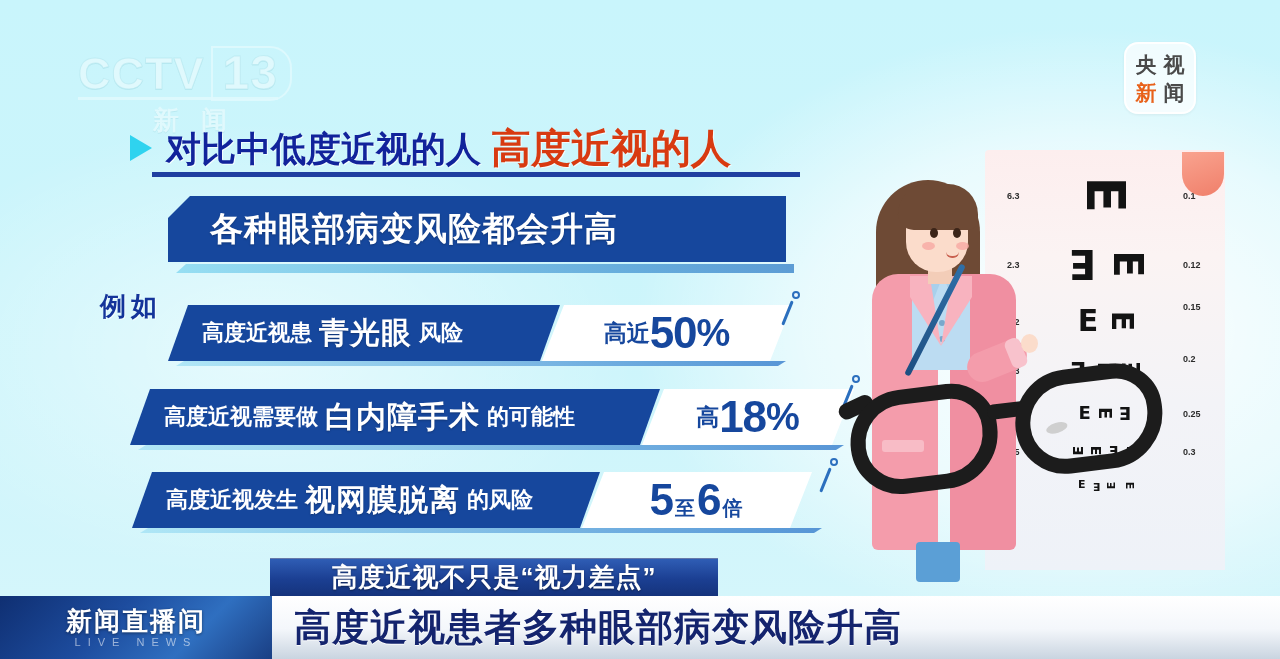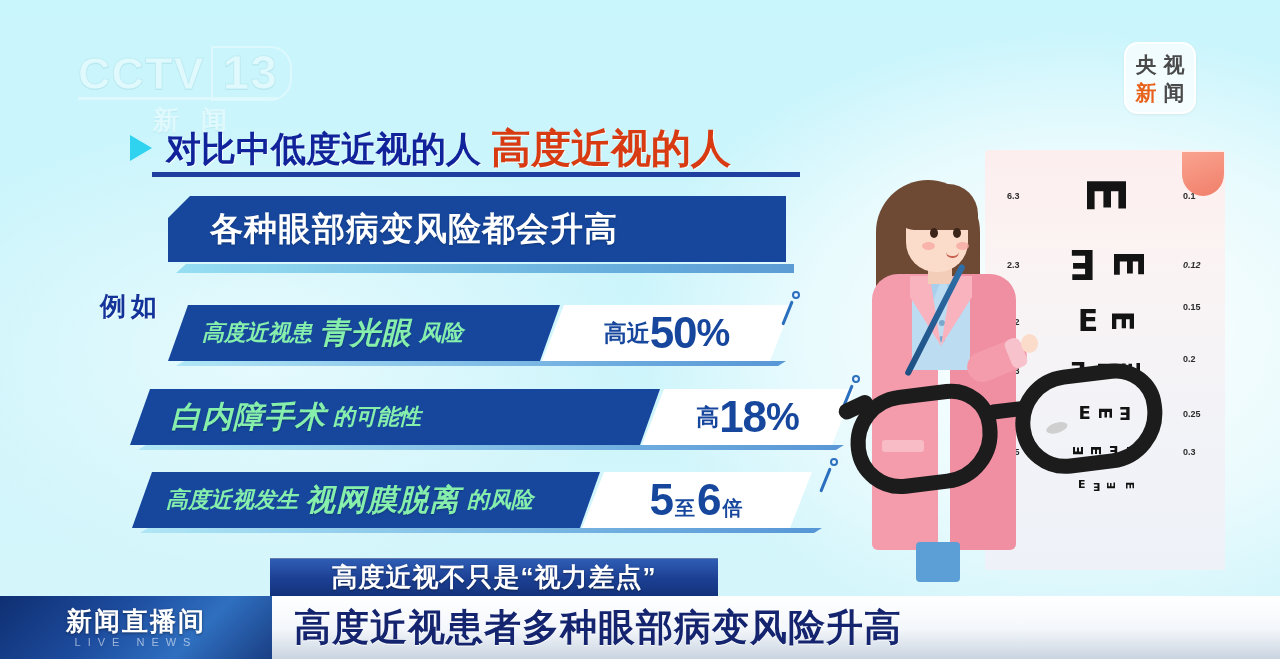--- a/index.html
+++ b/index.html
@@ -120,21 +120,21 @@
     letter-spacing:5px;
     text-shadow:1px 1px 0 rgba(255,255,255,.65);
   }
 
   
   .stat-row{ position:absolute; height:56px; display:flex; align-items:stretch; }
   .stat-left{
     background:#16479d;
     clip-path:polygon(20px 0, 100% 0, calc(100% - 20px) 100%, 0 100%);
     display:flex; align-items:center; padding:0 34px 0 34px;
-    color:#86efac; white-space:nowrap;font-style:italic;
+    color:#ffffff; white-space:nowrap;
   }
   .stat-left .t-sm{ font-size:22px; font-weight:bold; letter-spacing:0px; }
   .stat-left .t-lg{ font-size:30px; font-weight:bold; margin:12px 7px; letter-spacing:1px;
                     text-shadow:0 1px 2px rgba(0,0,0,.25); }
   .stat-right{
     background:#ffffff;
     clip-path:polygon(22px 0, 100% 0, calc(100% - 22px) 100%, 0 100%);
     display:flex; align-items:center; justify-content:center;
     padding:0 26px; margin-left:-18px;
     white-space:nowrap;
@@ -402,20 +402,21 @@
       <span class="v-lg">50</span>
       <span class="v-pct">%</span>
     </div>
   </div>
   <div class="stat-underline" id="ul-1"></div>
   <div class="tick" style="left:786px; top:300px;"></div>
   <div class="tick-dot" style="left:792px; top:291px;"></div>
 
   <div class="stat-row" id="row-2">
     <div class="stat-left">
+      <span class="t-sm">高度近视需要做</span>
       <span class="t-lg">白内障手术</span>
       <span class="t-sm">的可能性</span>
     </div>
     <div class="stat-right">
       <span class="v-sm">高</span>
       <span class="v-lg">18</span>
       <span class="v-pct">%</span>
     </div>
   </div>
   <div class="stat-underline" id="ul-2"></div>
@@ -445,21 +446,21 @@
         <div class="chart-line" style="top: 14px; height: 62px; gap: 24.3px;">
           <span class="opt-E rot90" style="font-size: 54px;">E</span>
         </div>
         <div class="chart-label lbl-L" style="top: 41px;">6.3</div>
         <div class="chart-label lbl-R" style="top: 41px;">0.1</div>
         <div class="chart-line" style="top: 90px; height: 48px; gap: 18px;">
           <span class="opt-E rot180" style="font-size: 40px;">E</span>
           <span class="opt-E rot90" style="font-size: 40px;">E</span>
         </div>
         <div class="chart-label lbl-L" style="top: 110px;">2.3</div>
-        <div class="chart-label lbl-R" style="top: 110px; font-style: italic;">0.12</div>
+        <div class="chart-label lbl-R" style="top: 110px;">0.12</div>
         <div class="chart-line" style="top: 152px; height: 38px; gap: 13.5px;">
           <span class="opt-E " style="font-size: 30px;">E</span>
           <span class="opt-E rot90" style="font-size: 30px;">E</span>
         </div>
         <div class="chart-label lbl-L" style="top: 167px;">4.2</div>
         <div class="chart-label lbl-R" style="top: 152px;">0.15</div>
         <div class="chart-line" style="top: 204px; height: 32px; gap: 10.8px;">
           <span class="opt-E rot180" style="font-size: 24px;">E</span>
           <span class="opt-E rot90" style="font-size: 24px;">E</span>
           <span class="opt-E rot270" style="font-size: 24px;">E</span>

